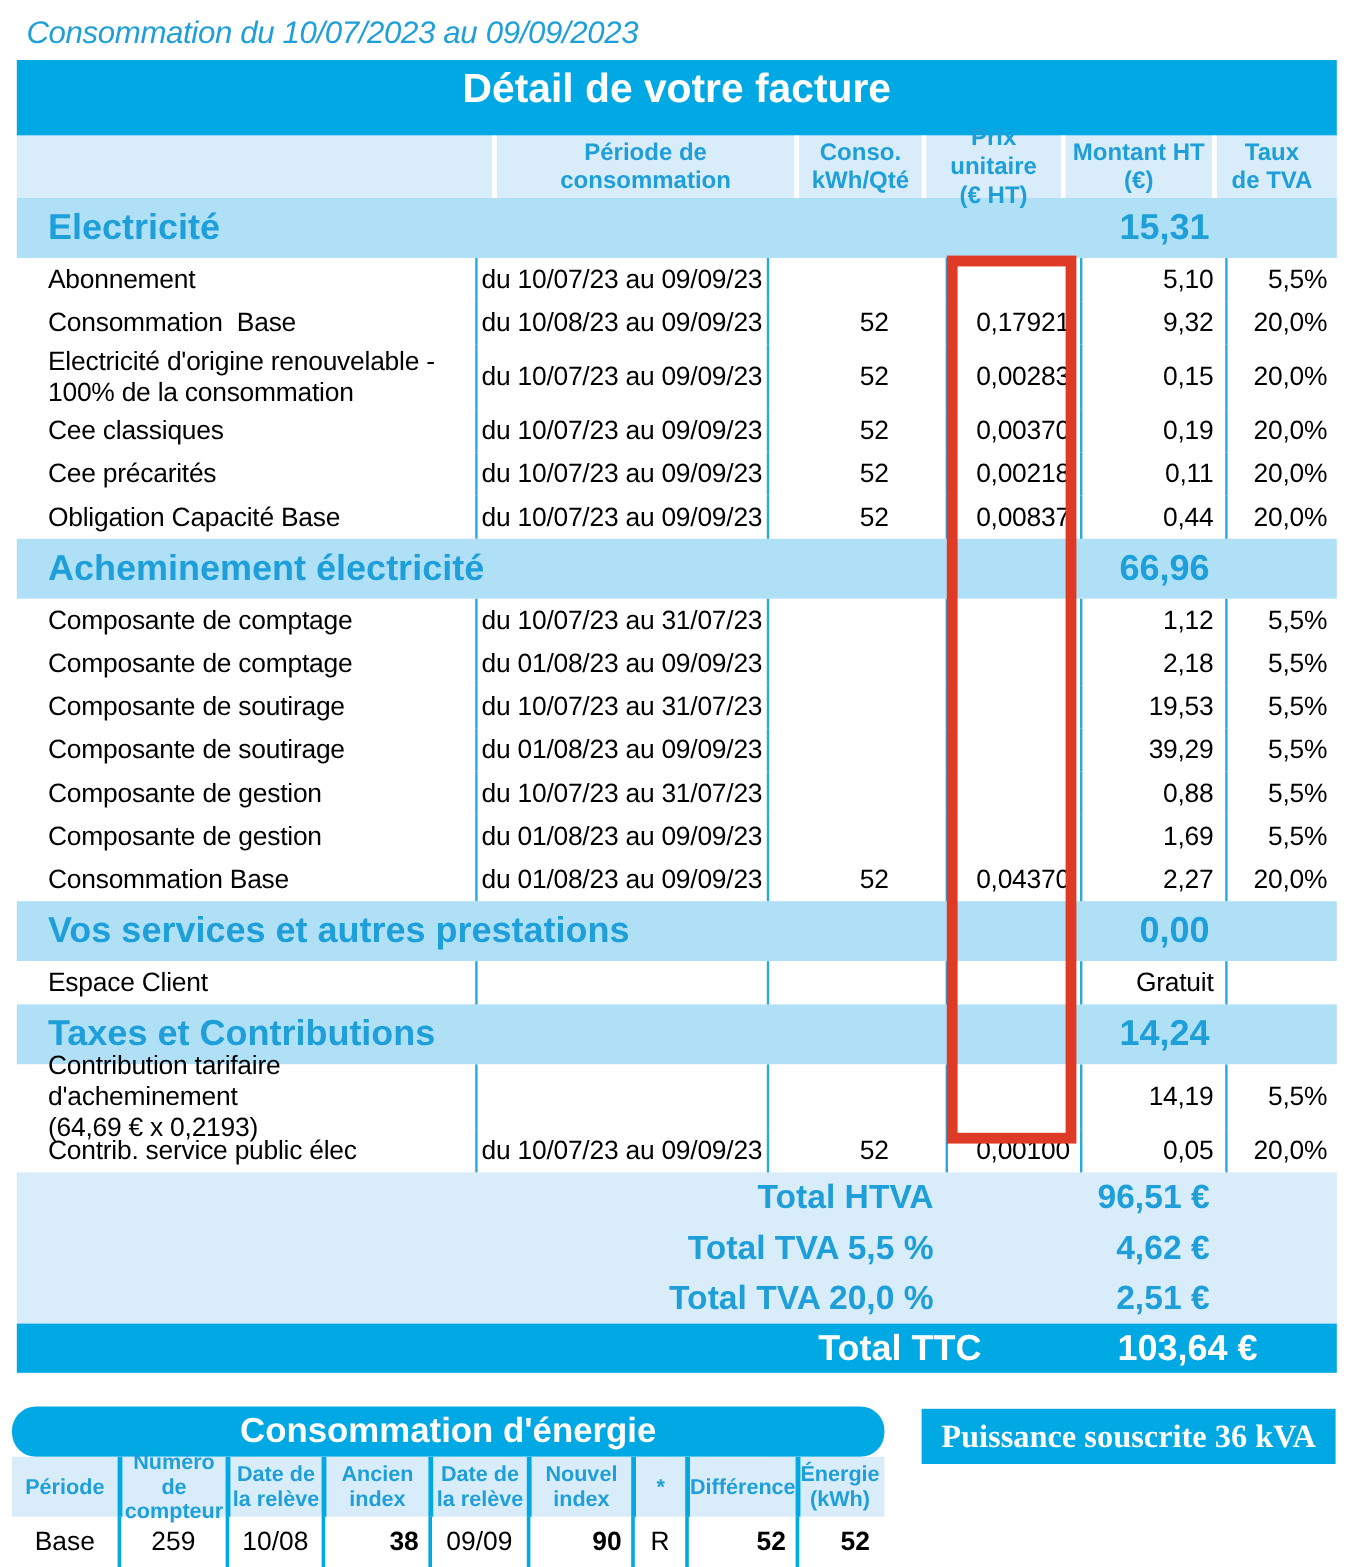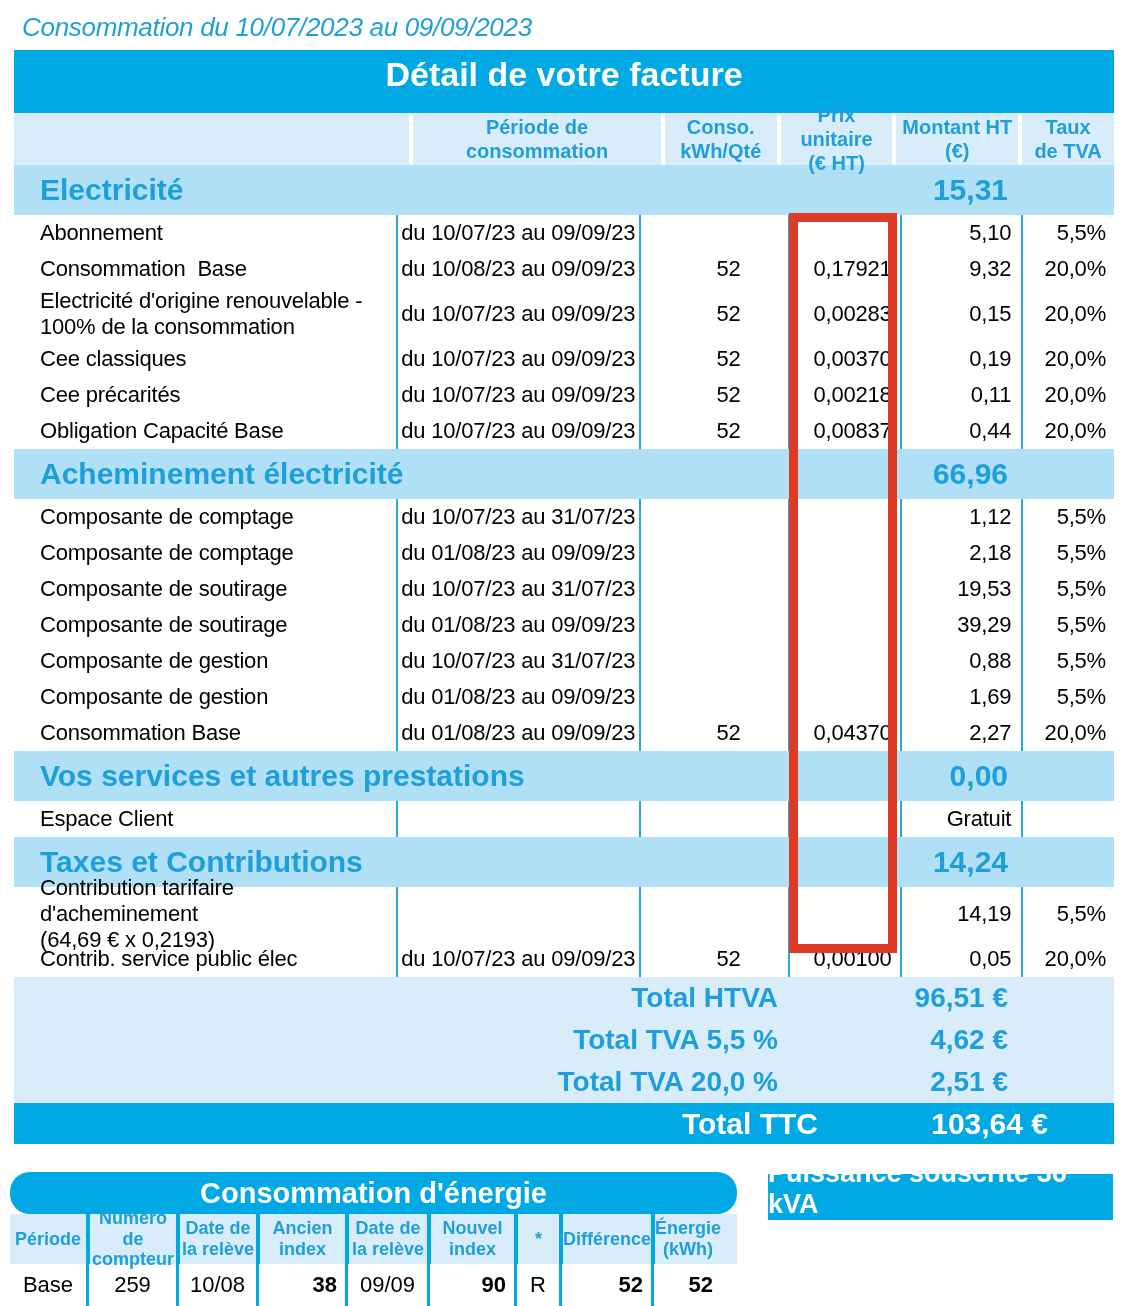--- a/index.html
+++ b/index.html
@@ -18,21 +18,21 @@
     height:63px;background:var(--accent-cyan,#00A8E4);
     color:#fff;font-weight:bold;font-size:34px;text-align:center;line-height:48px;
   }
   .inv-header{display:flex;height:52px;background:var(--panel-blue,#D8ECF9);}
   .hcell{
     box-sizing:border-box;display:flex;align-items:center;justify-content:center;
     text-align:center;color:var(--text-cyan,#1E9FD9);font-weight:bold;font-size:20px;
     line-height:1.2;white-space:pre-line;
   }
   .hcell + .hcell{border-left:4px solid #ffffff;}
-  .w0{width:396px}.w1{width:252px}.w2{width:116px}.w3{width:116px}.w4{width:126px}.w5{width:96px}
+  .w0{width:396px}.w1{width:252px}.w2{width:106px}.w3{width:116px}.w4{width:126px}.w5{width:96px}
 
   .band{
     display:flex;align-items:center;height:50px;
     background:var(--band-blue,#AFE0F6);
     padding-right:106px;box-sizing:border-box;
   }
   .band-label{flex:1;padding-left:26px;color:var(--text-cyan,#29A9E1);font-weight:bold;font-size:30px;}
   .band-amount{color:var(--text-cyan,#29A9E1);font-weight:bold;font-size:30px;}
 
   .row{display:flex;height:36px;background:#fff;}
@@ -76,27 +76,27 @@
   .ecell{
     box-sizing:border-box;display:flex;align-items:center;justify-content:center;
     text-align:center;color:var(--text-cyan,#1E9FD9);font-weight:bold;font-size:18px;
     line-height:1.15;white-space:pre-line;
   }
   .ecell + .ecell{border-left:4px solid var(--accent-cyan,#00A8E4);}
   .energy-row{display:flex;height:42px;background:#fff;}
   .dcell{box-sizing:border-box;display:flex;align-items:center;justify-content:center;font-size:22px;color:#000;}
   .dcell + .dcell{border-left:3px solid var(--accent-cyan,#00A8E4);}
   .dcell.num{justify-content:flex-end;padding-right:8px;font-weight:bold;}
-  .e0{width:76px}.e1{width:90px}.e2{width:80px}.e3{width:89px}.e4{width:82px}
+  .e0{width:88px}.e1{width:90px}.e2{width:80px}.e3{width:89px}.e4{width:82px}
   .e5{width:87px}.e6{width:45px}.e7{width:92px}.e8{width:70px}
 
   .power{
     position:absolute;left:768px;top:1174px;width:345px;height:46px;
     background:var(--accent-cyan,#00A8E4);color:#fff;font-weight:bold;font-size:27px;
-    display:flex;align-items:flex-end;justify-content:center;
+    display:flex;align-items:center;justify-content:center;font-family:Liberation Serif, serif;
   }
 </style>
 </head>
 <body>
 
 <div class="page">
 
   <div class="period-heading">Consommation du 10/07/2023 au 09/09/2023</div>
 
   <div class="invoice">

